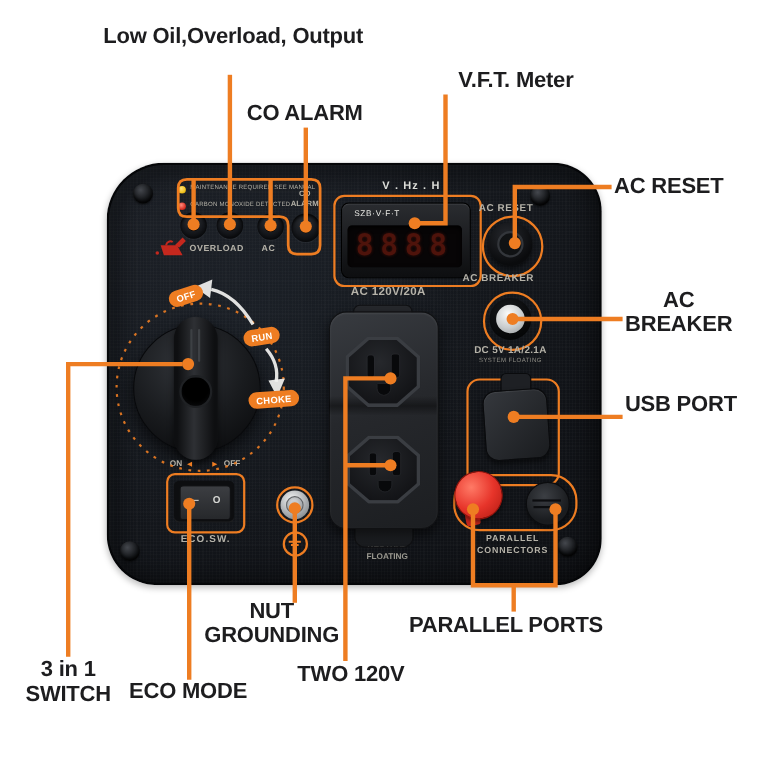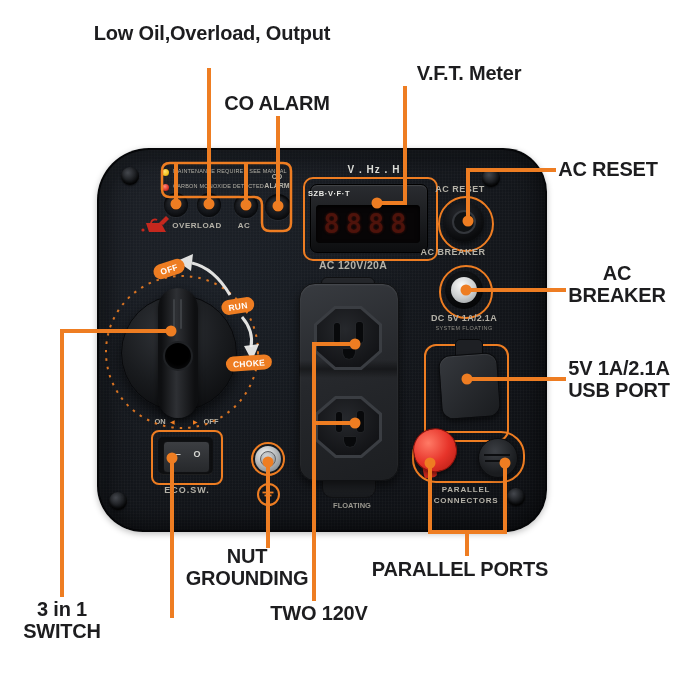--- a/index.html
+++ b/index.html
@@ -62,21 +62,21 @@
   <div class="light" style="left:164px;top:193px;width:24px;height:24px;"></div>
   <div class="light" style="left:197px;top:193px;width:24px;height:24px;"></div>
   <div class="light" style="left:234px;top:194px;width:24px;height:24px;"></div>
   <div class="light" style="left:265px;top:194px;width:26px;height:26px;"></div>
   <div class="ptext" style="left:197px;top:221px;font-size:8px;letter-spacing:.5px;">OVERLOAD</div>
   <div class="ptext" style="left:244px;top:221px;font-size:8px;letter-spacing:.5px;">AC</div>
 
   <div class="ptext" style="left:374px;top:164px;font-size:10px;color:#dcddd8;letter-spacing:1px;">V . Hz . H</div>
   <div class="obox" style="left:303px;top:177px;width:131px;height:80px;border-radius:10px;"></div>
   <div class="abs" style="left:310px;top:184px;width:116px;height:67px;border-radius:7px;z-index:2;background:linear-gradient(180deg,#2a2c30,#0d0e10);border:1px solid #000;box-shadow:inset 0 1px 1px rgba(255,255,255,.12);"></div>
-  <div class="abs" style="left:308px;top:189px;z-index:2;font-size:7.5px;font-weight:700;color:#e8e8e4;letter-spacing:.6px;">SZB·V·F·T</div>
+  <div class="abs" style="left:322px;top:189px;z-index:2;font-size:7.5px;font-weight:400;color:#e8e8e4;letter-spacing:.6px;">SZB·V·F·T</div>
   <div class="abs" style="left:316px;top:205px;width:104px;height:38px;border-radius:4px;z-index:2;background:#070506;box-shadow:inset 0 2px 5px #000;text-align:center;">
     <span class="digits">8888</span>
   </div>
   <div class="ptext" style="left:353px;top:259px;font-size:10.5px;letter-spacing:.3px;">AC 120V/20A</div>
 
   <div class="ptext" style="left:460px;top:184px;font-size:9px;letter-spacing:.5px;">AC RESET</div>
   <div class="ring" style="left:438px;top:196px;width:52px;height:52px;border:2px solid #EE7D22;"></div>
   <div class="ring" style="left:444px;top:202px;width:40px;height:40px;background:radial-gradient(circle at 42% 32%,#26282d,#0a0b0d 70%);box-shadow:0 2px 4px rgba(0,0,0,.6);"></div>
   <div class="ring" style="left:452px;top:210px;width:24px;height:24px;border:2px solid #33363b;background:#101214;box-sizing:border-box;"></div>
 
@@ -224,29 +224,29 @@
     <div>Low Oil,Overload, Output</div>
   </div>
   <div class="lbl" style="left:277px;top:92px;">CO ALARM</div>
   <div class="lbl" style="left:421px;top:62px;margin-left:48px;">V.F.T. Meter</div>
   <div class="lbl" style="left:608px;top:158px;">AC RESET</div>
   <div class="lbl" style="left:617px;top:262px;">
     <div>AC</div>
     <div>BREAKER</div>
   </div>
   <div class="lbl" style="left:619px;top:357px;">
-    <div>5V 1A/2.1A</div>
     <div>USB PORT</div>
   </div>
   <div class="lbl" style="left:460px;top:558px;">PARALLEL PORTS</div>
   <div class="lbl" style="left:247px;top:545px;">
     <div>NUT</div>
     <div>GROUNDING</div>
   </div>
   <div class="lbl" style="left:319px;top:602px;">
     <div>TWO 120V</div>
   </div>
+  <div class="lbl" style="left:171px;top:618px;">ECO MODE</div>
   <div class="lbl" style="left:62px;top:598px;">
     <div>3 in 1</div>
     <div>SWITCH</div>
   </div>
 
 </div>
 
 </body></html>

